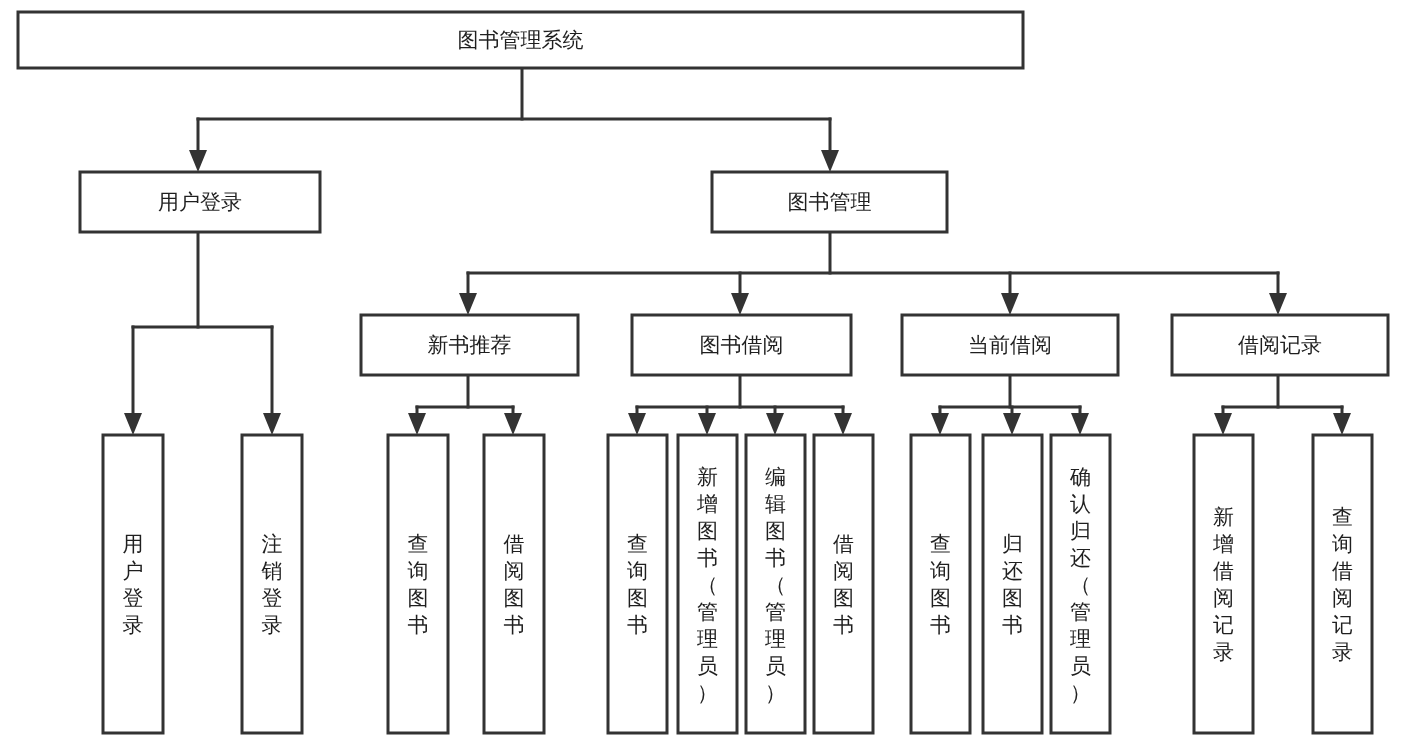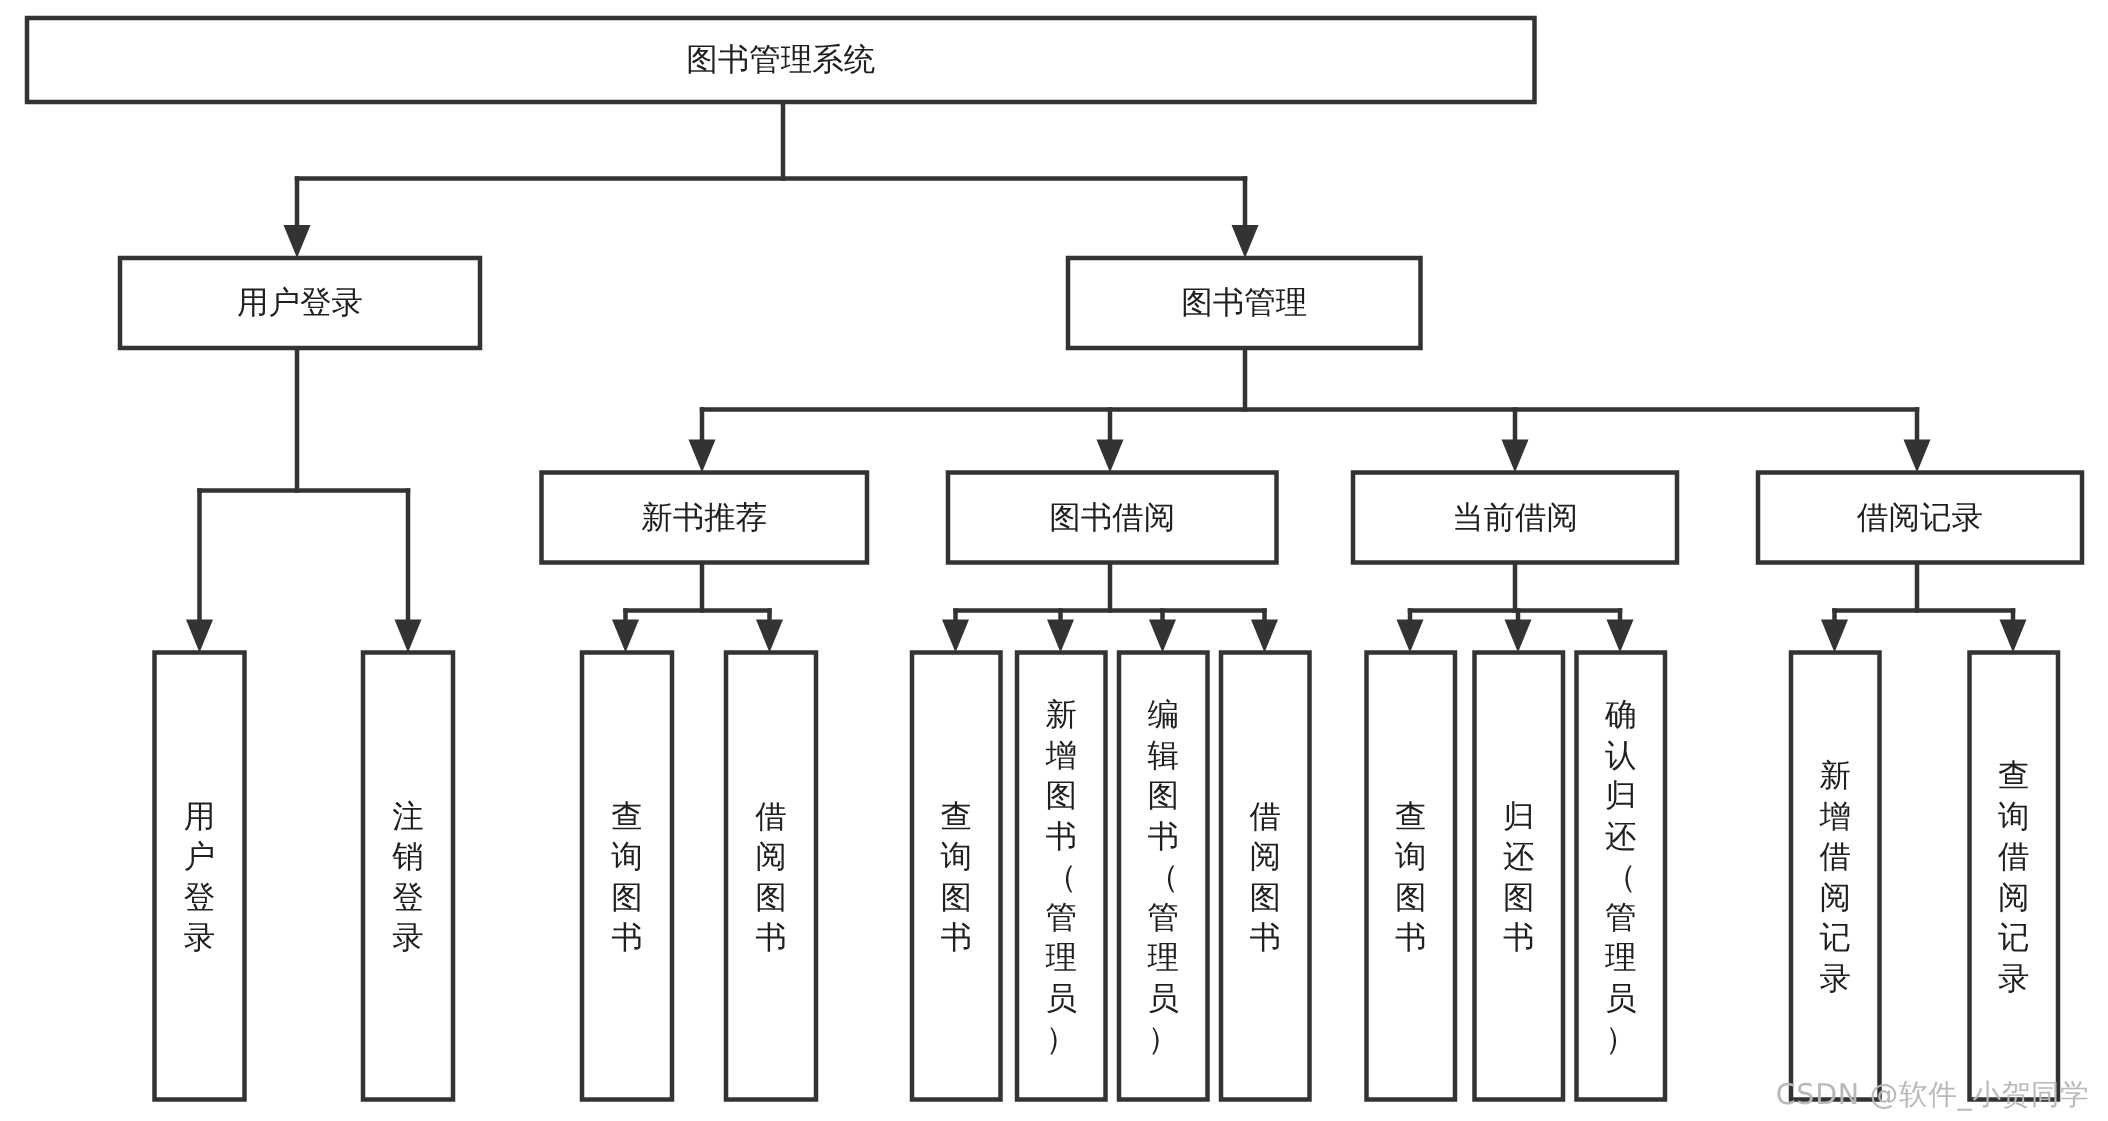--- a/index.html
+++ b/index.html
@@ -203,14 +203,13 @@
         <g>
           <rect x="1194" y="435" width="59" height="298" class="node-box"></rect>
           <text x="1223.5" class="node-label-v"><tspan x="1223.5" y="524.06">新</tspan><tspan x="1223.5" y="551.06">增</tspan><tspan x="1223.5" y="578.06">借</tspan><tspan x="1223.5" y="605.06">阅</tspan><tspan x="1223.5" y="632.06">记</tspan><tspan x="1223.5" y="659.06">录</tspan></text>
         </g>
         <g>
           <rect x="1313" y="435" width="59" height="298" class="node-box"></rect>
           <text x="1342.5" class="node-label-v"><tspan x="1342.5" y="524.06">查</tspan><tspan x="1342.5" y="551.06">询</tspan><tspan x="1342.5" y="578.06">借</tspan><tspan x="1342.5" y="605.06">阅</tspan><tspan x="1342.5" y="632.06">记</tspan><tspan x="1342.5" y="659.06">录</tspan></text>
         </g>
       </g>
   </svg>
-  <div class="watermark-text">CSDN @软件_小贺同学</div>
 </div>
 
 </body></html>

